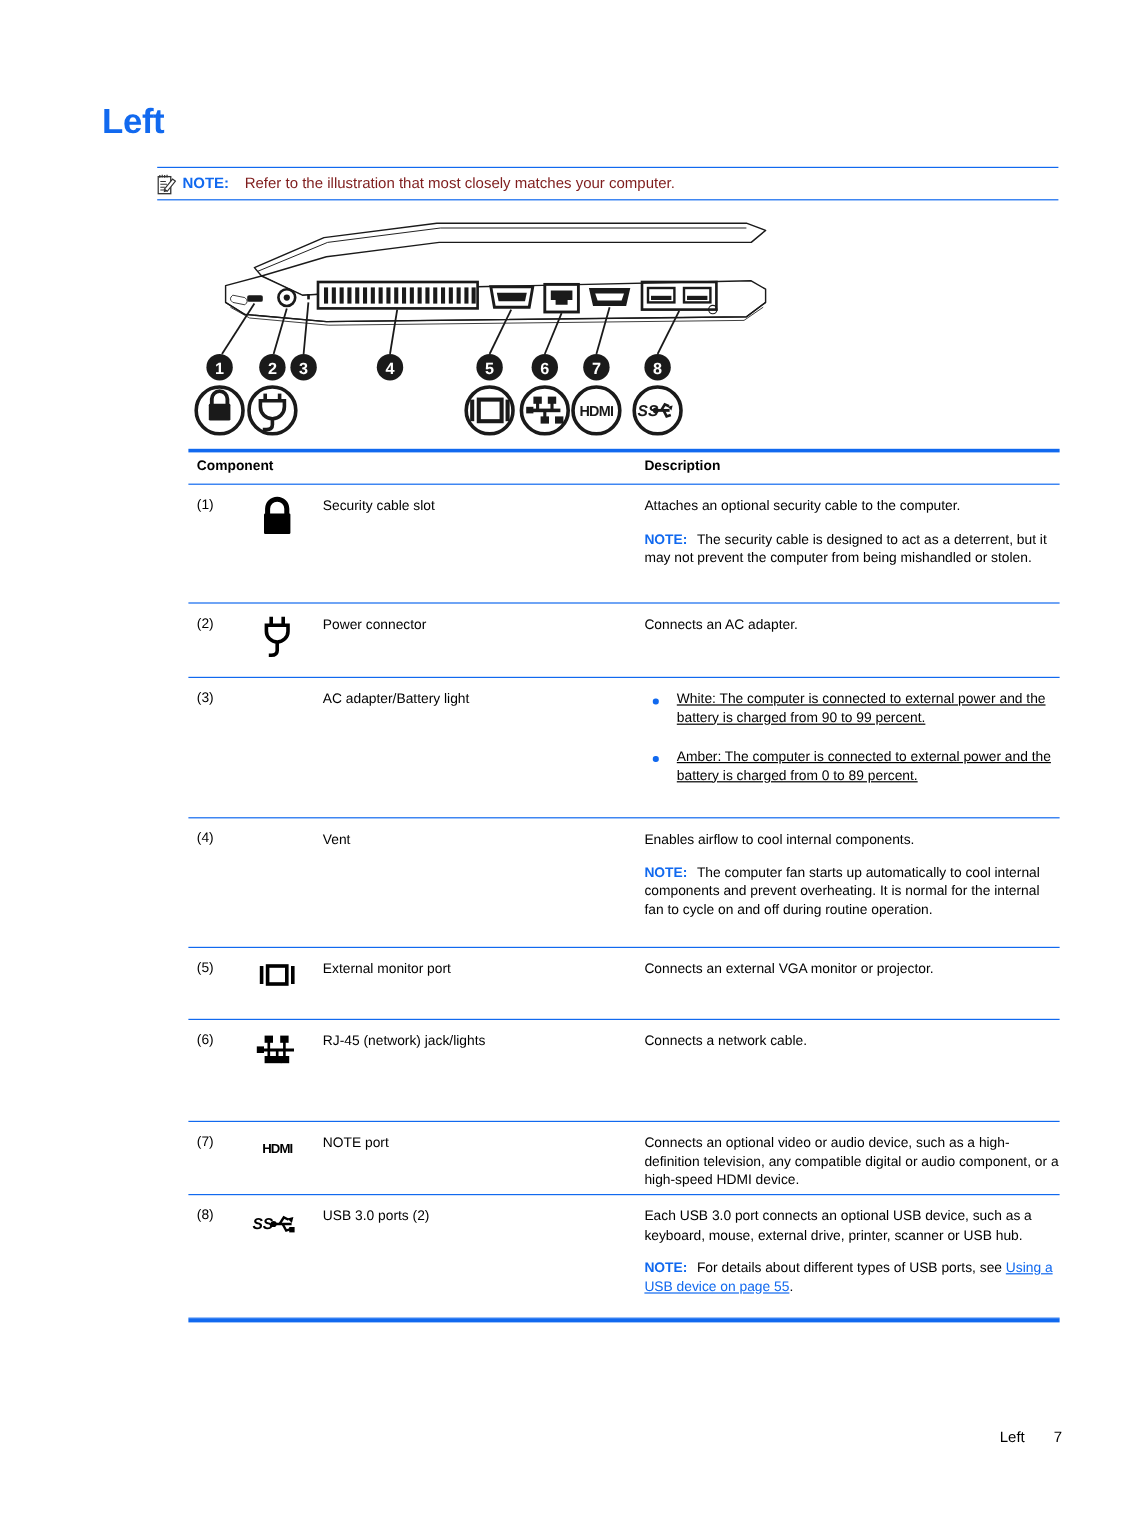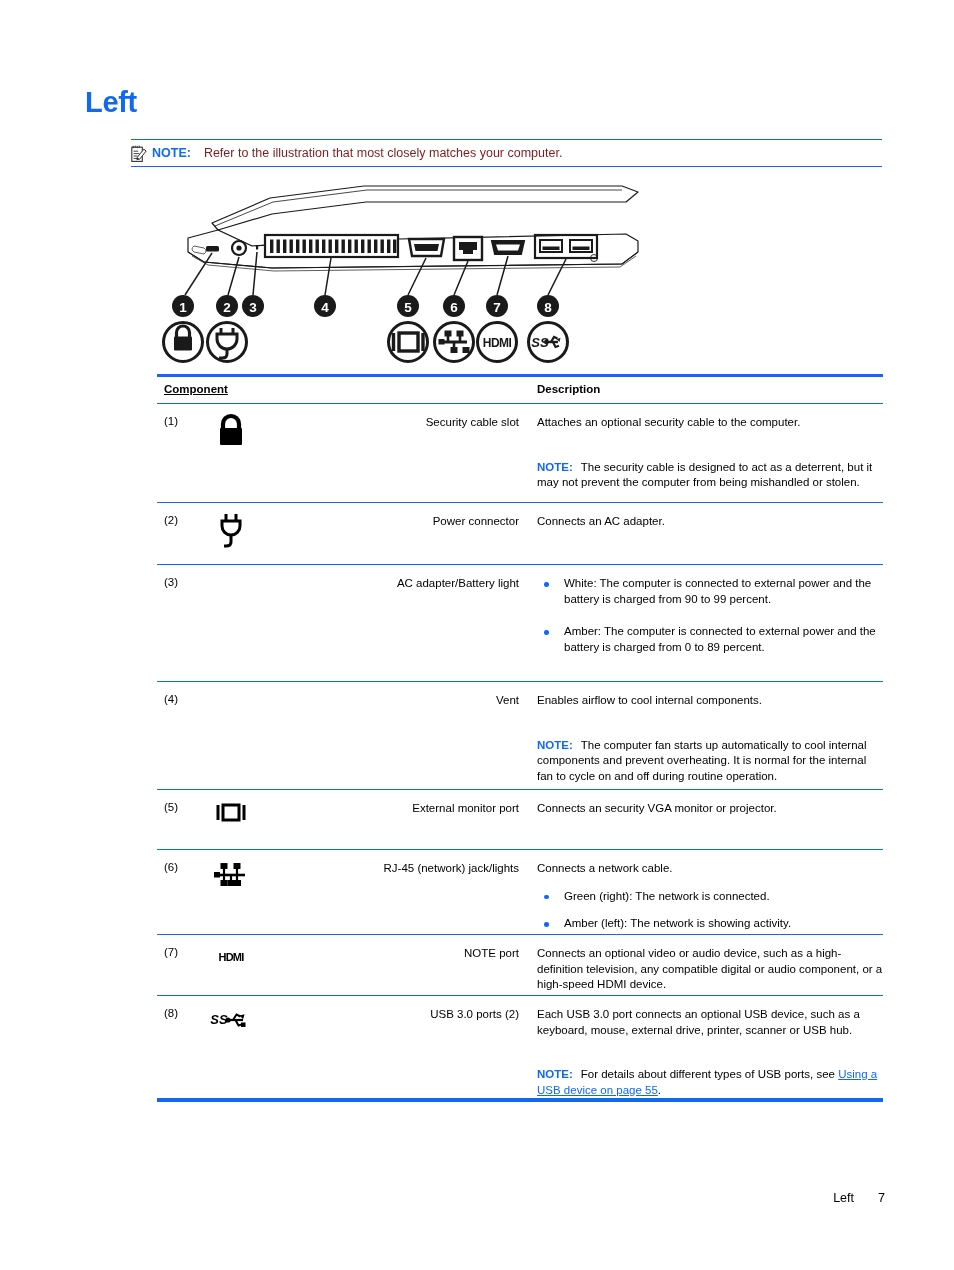--- a/index.html
+++ b/index.html
@@ -97,21 +97,20 @@
     position: relative;
     height: 26px;
     border-bottom: 1.6px solid #1169ef;
   }
   .tbl-head .th-component {
     position: absolute;
     left: 7px;
     top: 6px;
     font-size: 11.5px;
     font-weight: bold;
-    text-decoration: underline;
   }
   .tbl-head .th-description {
     position: absolute;
     left: 380px;
     top: 6px;
     font-size: 11.5px;
     font-weight: bold;
   }
   .row {
     position: relative;
@@ -142,41 +141,41 @@
     align-items: flex-start;
     justify-content: center;
   }
   .cell-name {
     position: absolute;
     left: 112px;
     top: 11px;
     font-size: 11.5px;
     width: 250px;
     line-height: 15px;
-    text-align: right;
   }
   .cell-desc {
     position: absolute;
     left: 380px;
     top: 11px;
     width: 346px;
     font-size: 11.5px;
     line-height: 15.5px;
   }
   .desc-p { margin: 0 0 0 0; }
-  .desc-note { margin-top: 29px; }
+  .desc-note { margin-top: 12px; }
   .desc-note .kw {
     color: #1169ef;
     font-weight: bold;
     margin-right: 8px;
   }
   .bullets {
     margin: 0;
     padding: 0;
     list-style: none;
+    text-decoration: underline;
   }
   .bullets li {
     position: relative;
     padding-left: 27px;
     margin-bottom: 17px;
     line-height: 15.5px;
   }
   .bullets li:last-child { margin-bottom: 0; }
   .bullets li::before {
     content: "";
@@ -475,21 +474,21 @@
       <div class="cell-num">(5)</div>
       <div class="cell-icon" style="top:12px;">
         <svg width="32" height="22" viewBox="0 0 32 22">
           <rect x="8" y="3" width="16" height="15" fill="none" stroke="#000" stroke-width="3"></rect>
           <line x1="3" y1="3" x2="3" y2="18" stroke="#000" stroke-width="3"></line>
           <line x1="29" y1="3" x2="29" y2="18" stroke="#000" stroke-width="3"></line>
         </svg>
       </div>
       <div class="cell-name">External monitor port</div>
       <div class="cell-desc">
-        <div class="desc-p">Connects an security VGA monitor or projector.</div>
+        <div class="desc-p">Connects an external VGA monitor or projector.</div>
       </div>
     </div>
 
     <div class="row" style="height:85px;">
       <div class="cell-num">(6)</div>
       <div class="cell-icon" style="top:12px;">
         <svg width="36" height="26" viewBox="0 0 36 26">
           <line x1="4" y1="13" x2="32" y2="13" stroke="#000" stroke-width="2.6"></line>
           <line x1="11" y1="6" x2="11" y2="13" stroke="#000" stroke-width="2.2"></line>
           <line x1="24" y1="6" x2="24" y2="13" stroke="#000" stroke-width="2.2"></line>
@@ -500,24 +499,20 @@
           <rect x="20.5" y="1" width="7" height="6" fill="#000"></rect>
           <rect x="1" y="10" width="6" height="5.5" fill="#000"></rect>
           <rect x="7.5" y="18" width="7" height="6" fill="#000"></rect>
           <rect x="14.5" y="18" width="7" height="6" fill="#000"></rect>
           <rect x="21" y="18" width="7" height="6" fill="#000"></rect>
         </svg>
       </div>
       <div class="cell-name">RJ-45 (network) jack/lights</div>
       <div class="cell-desc">
         <div class="desc-p">Connects a network cable.</div>
-        <ul class="bullets tight" style="margin-top:12px;">
-          <li>Green (right): The network is connected.</li>
-          <li>Amber (left): The network is showing activity.</li>
-        </ul>
       </div>
     </div>
 
     <div class="row" style="height:61px;">
       <div class="cell-num">(7)</div>
       <div class="cell-icon" style="top:14px;">
         <svg width="44" height="16" viewBox="0 0 44 16">
           <text x="22" y="12" font-family="Liberation Sans, sans-serif" font-size="11" font-weight="bold" fill="#000" text-anchor="middle" letter-spacing="-0.8">HDMI</text>
         </svg>
       </div>

